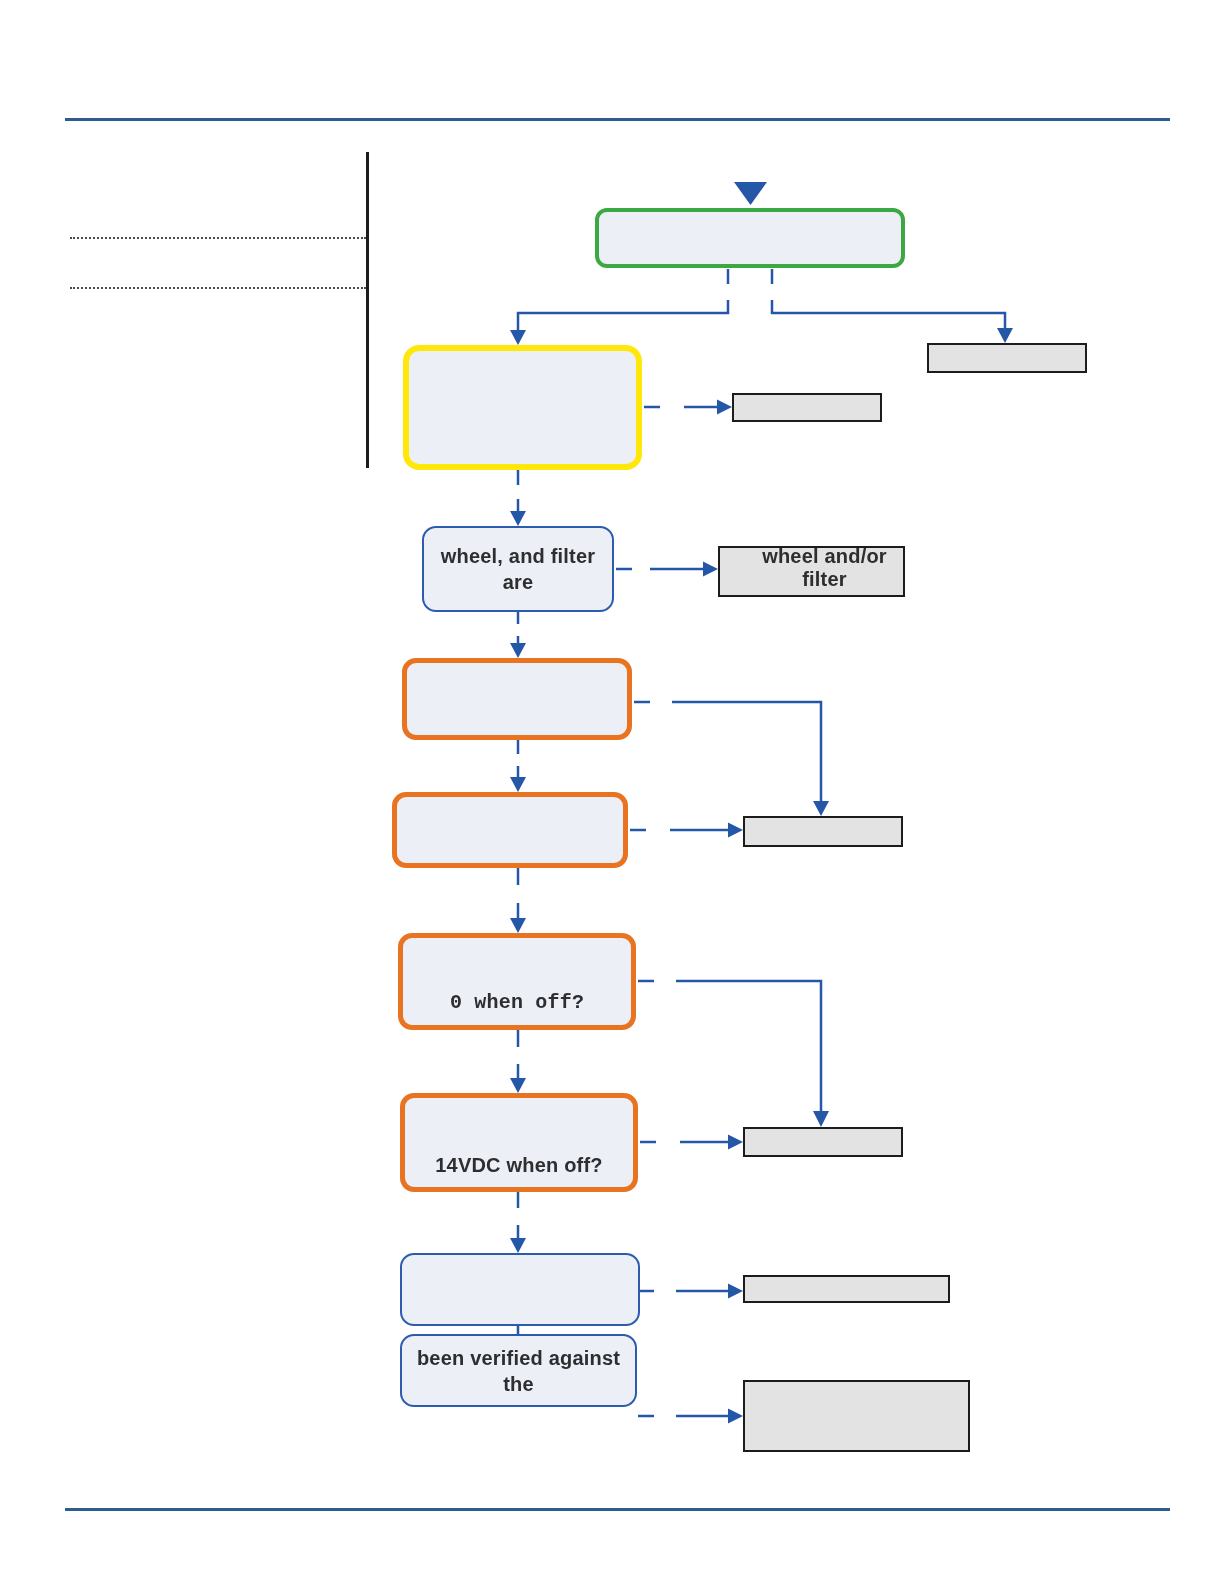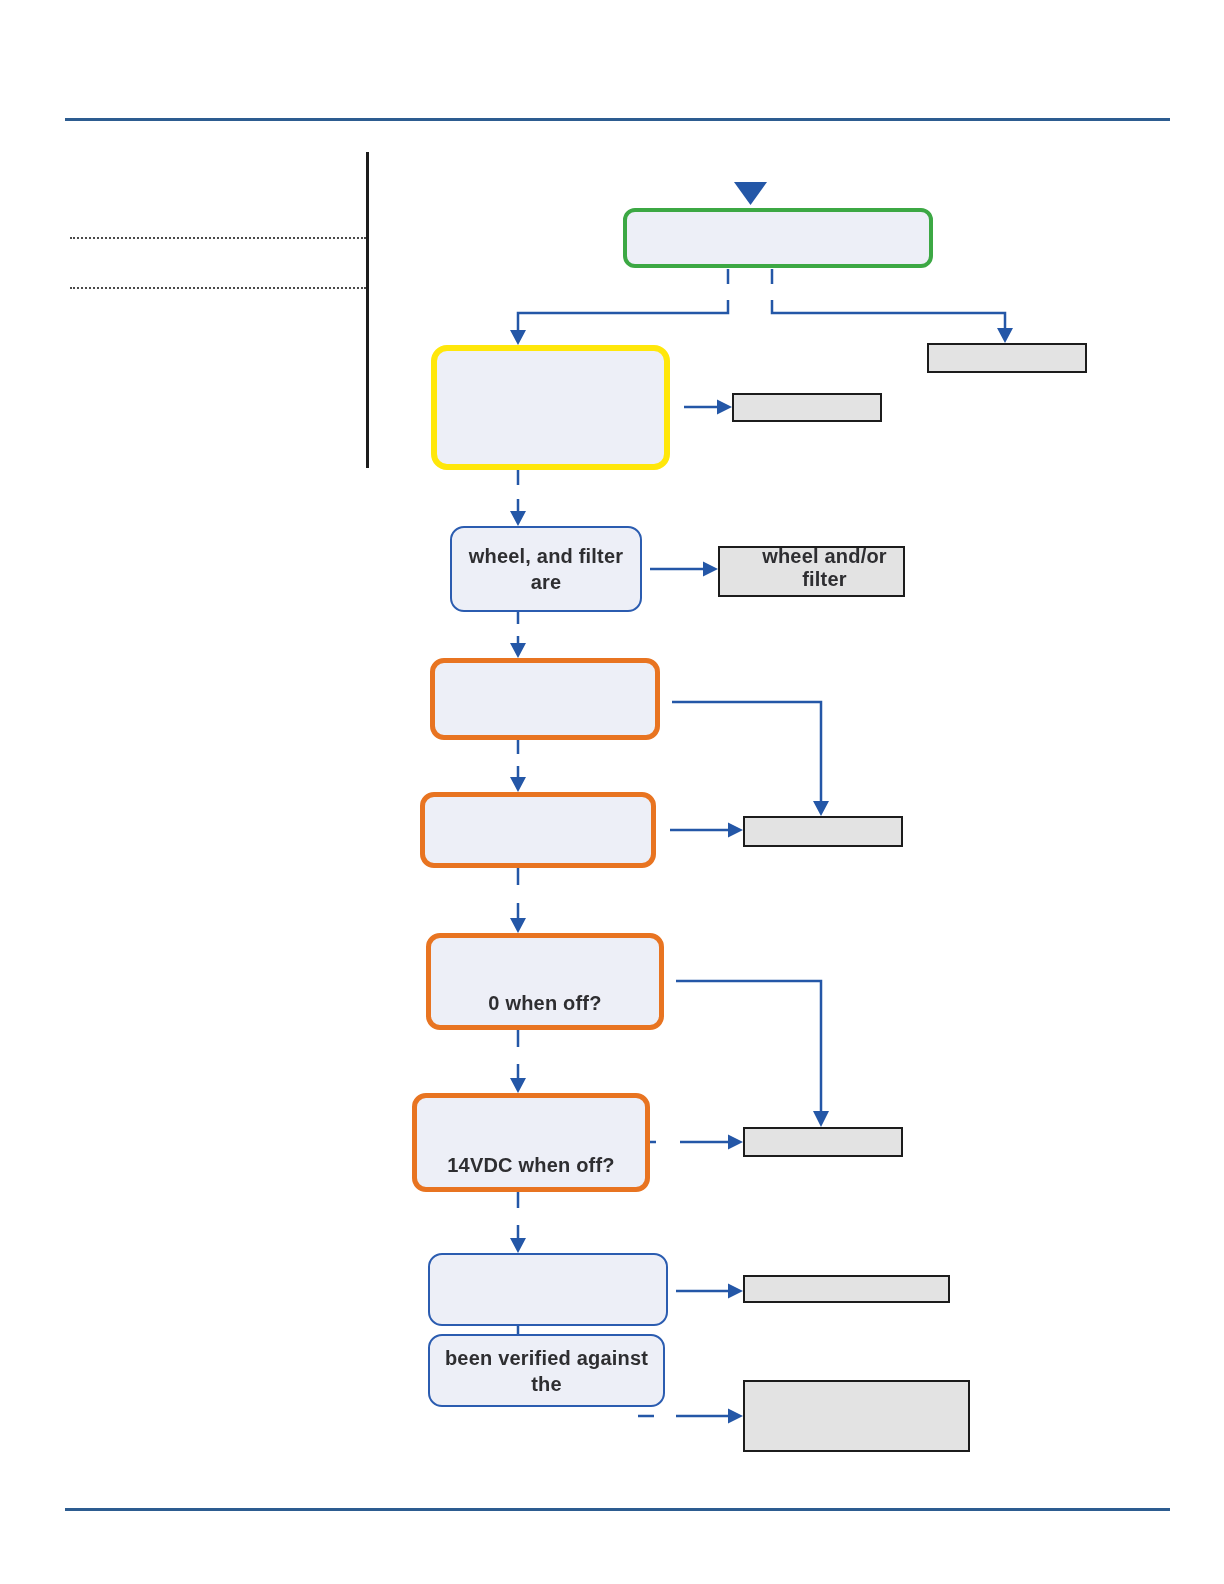--- a/index.html
+++ b/index.html
@@ -4,21 +4,21 @@
 <style>
   html,body{margin:0;padding:0;background:#ffffff;}
   body{width:1224px;height:1584px;position:relative;overflow:hidden;
        font-family:"Liberation Sans","DejaVu Sans",sans-serif;}
   .rule{position:absolute;height:3px;background:#2d5c90;}
   .vbar{position:absolute;width:3px;background:#1c1c1c;}
   .dotted{position:absolute;border-top:2px dotted #4a4a4a;height:0;}
   svg.connectors{position:absolute;left:0;top:0;z-index:1;}
   .node{position:absolute;box-sizing:border-box;background:#edeff7;z-index:2;
         display:flex;align-items:center;justify-content:center;text-align:center;
-        font-size:20px;font-weight:600;letter-spacing:.2px;color:#2e2e31;line-height:26px;margin-left:28px;}
+        font-size:20px;font-weight:600;letter-spacing:.2px;color:#2e2e31;line-height:26px;}
   .node.green{border:4.5px solid #3ca844;border-radius:12px;}
   .node.yellow{border:6px solid #ffe70a;border-radius:16px;}
   .node.orange{border:5px solid #e87421;border-radius:14px;}
   .node.blue{border:2.5px solid #2b5cb0;border-radius:14px;}
   .node.btm{align-items:flex-end;padding-bottom:9px;}
   .action{position:absolute;box-sizing:border-box;background:#e3e3e3;border:2.5px solid #1c1c1c;
           z-index:2;display:flex;align-items:center;justify-content:center;text-align:center;
           font-size:20px;font-weight:600;letter-spacing:.2px;color:#2e2e31;}
   .action.btm{align-items:flex-end;padding-bottom:4px;}
 </style>
@@ -78,22 +78,22 @@
     <polygon points="728,1283.5 728,1298.5 743,1291"></polygon>
     <polygon points="728,1408.5 728,1423.5 743,1416"></polygon>
   </g>
 </svg>
 
 <div class="node green" style="left:595px;top:208px;width:310px;height:60px;"></div>
 <div class="node yellow" style="left:403px;top:345px;width:239px;height:125px;"></div>
 <div class="node blue" style="left:422px;top:526px;width:192px;height:86px;">wheel, and filter are</div>
 <div class="node orange" style="left:402px;top:658px;width:230px;height:82px;"></div>
 <div class="node orange" style="left:392px;top:792px;width:236px;height:76px;"></div>
-<div class="node orange btm" style="left:398px;top:933px;width:238px;height:97px;">0 when off?</div>
-<div class="node orange btm" style="left:384px;top:1093px;width:238px;height:99px;">14VDC when off?</div>
+<div class="node orange btm" style="left:398px;top:933px;width:238px;height:97px;font-family:Liberation Mono, monospace;">0 when off?</div>
+<div class="node orange btm" style="left:400px;top:1093px;width:238px;height:99px;">14VDC when off?</div>
 <div class="node blue" style="left:400px;top:1253px;width:240px;height:73px;"></div>
 <div class="node blue" style="left:400px;top:1334px;width:237px;height:73px;">been verified against the</div>
 
 <div class="action" style="left:927px;top:343px;width:160px;height:30px;"></div>
 <div class="action" style="left:732px;top:393px;width:150px;height:29px;"></div>
 <div class="action btm" style="left:718px;top:546px;width:187px;height:51px;padding-left:26px;">wheel and/or filter</div>
 <div class="action" style="left:743px;top:816px;width:160px;height:31px;"></div>
 <div class="action" style="left:743px;top:1127px;width:160px;height:30px;"></div>
 <div class="action" style="left:743px;top:1275px;width:207px;height:28px;"></div>
 <div class="action" style="left:743px;top:1380px;width:227px;height:72px;"></div>

